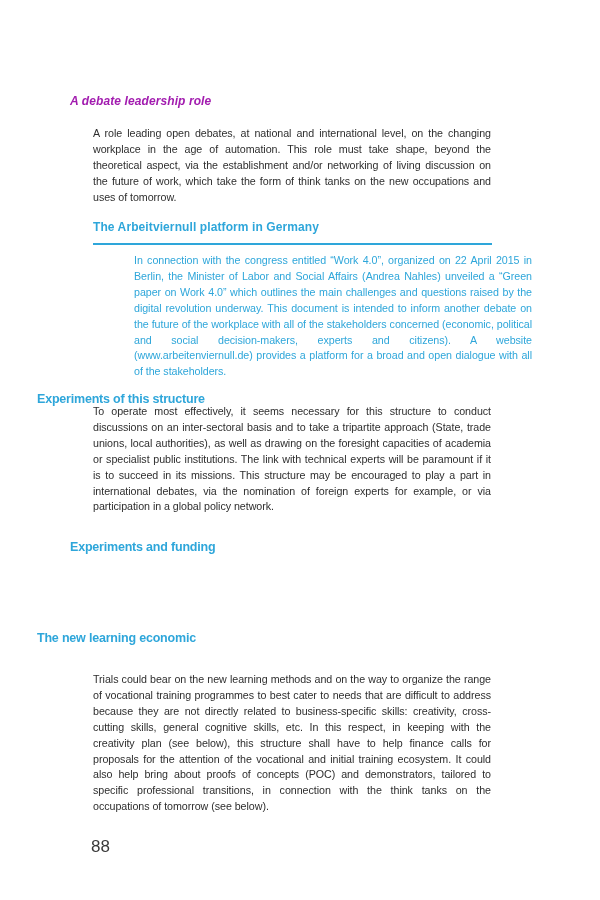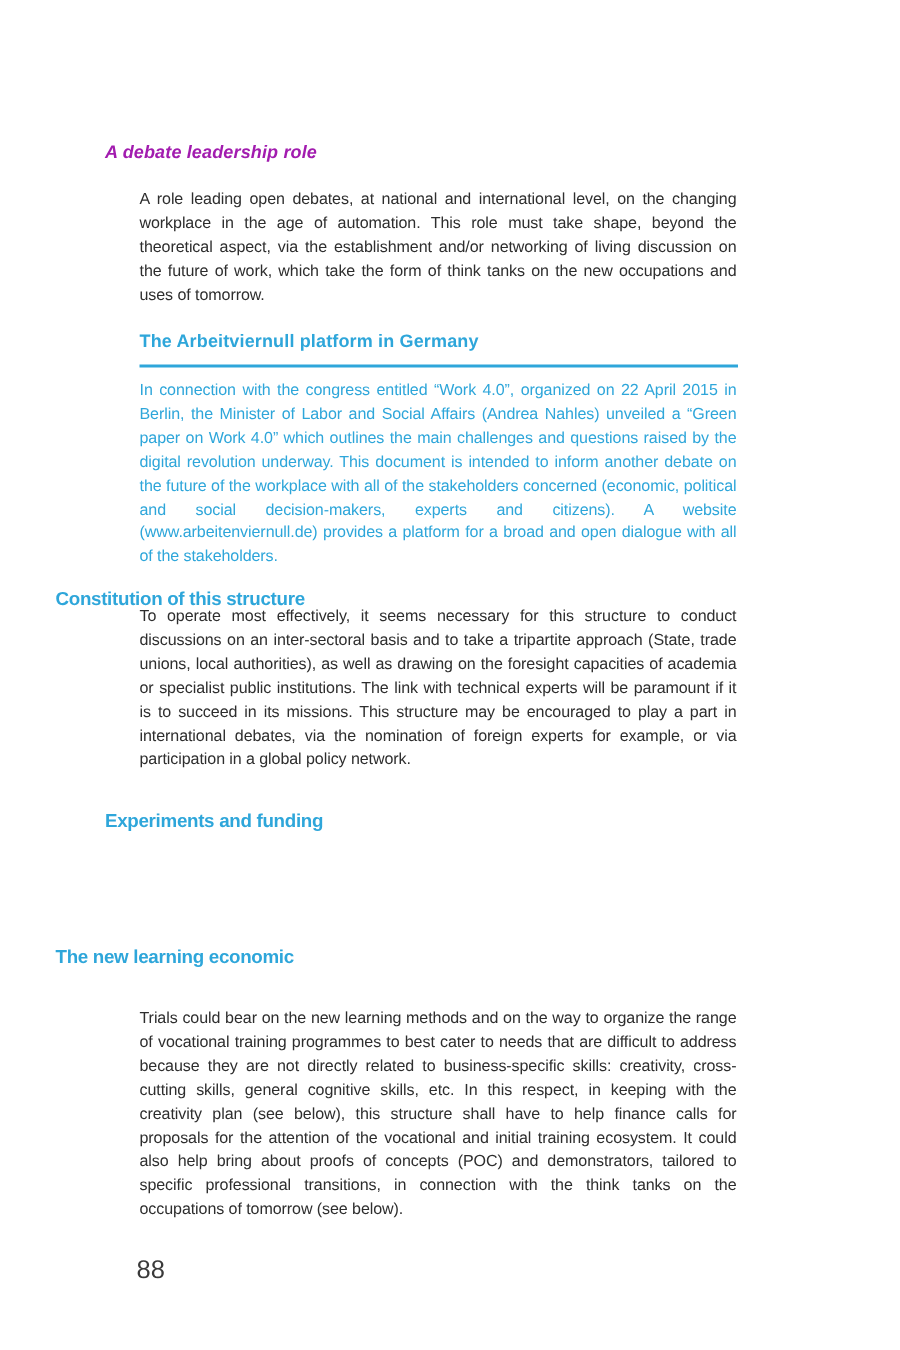--- a/index.html
+++ b/index.html
@@ -50,20 +50,21 @@
   .callout-rule {
     left: 93px;
     top: 243px;
     width: 399px;
     height: 2px;
     background: #2EA6DA;
   }
   .callout-body {
     top: 253px;
     color: #2EA6DA;
+    margin-left: 41px;
   }
 
   .section-heading {
     left: 37px;
     font-size: 12.5px;
     font-weight: bold;
     color: #2EA6DA;
     letter-spacing: -0.2px;
   }
   .sec1-heading { top: 392px; }
@@ -88,21 +89,21 @@
   <div class="abs intro-heading">A debate leadership role</div>
 
   <div class="abs callout-title">The Arbeitviernull platform in Germany</div>
 
   <div class="abs body-text intro-body">A role leading open debates, at national and international level, on the changing workplace in the age of automation. This role must take shape, beyond the theoretical aspect, via the establishment and/or networking of living discussion on the future of work, which take the form of think tanks on the new occupations and uses of tomorrow.</div>
 
   <div class="abs callout-rule"></div>
 
   <div class="abs body-text callout-body">In connection with the congress entitled “Work 4.0”, organized on 22 April 2015 in Berlin, the Minister of Labor and Social Affairs (Andrea Nahles) unveiled a “Green paper on Work 4.0” which outlines the main challenges and questions raised by the digital revolution underway. This document is intended to inform another debate on the future of the workplace with all of the stakeholders concerned (economic, political and social decision-makers, experts and citizens). A website (www.arbeitenviernull.de) provides a platform for a broad and open dialogue with all of the stakeholders.</div>
 
-  <div class="abs section-heading sec1-heading">Constitution of this structure</div>
+  <div class="abs section-heading sec1-heading">Experiments of this structure</div>
 
   <div class="abs body-text sec1-body">To operate most effectively, it seems necessary for this structure to conduct discussions on an inter-sectoral basis and to take a tripartite approach (State, trade unions, local authorities), as well as drawing on the foresight capacities of academia or specialist public institutions. The link with technical experts will be paramount if it is to succeed in its missions. This structure may be encouraged to play a part in international debates, via the nomination of foreign experts for example, or via participation in a global policy network.</div>
 
   <div class="abs section-heading sec2-heading">Experiments and funding</div>
 
 
   <div class="abs section-heading sec3-heading">The new learning economic</div>
 
   <div class="abs body-text sec3-body">Trials could bear on the new learning methods and on the way to organize the range of vocational training programmes to best cater to needs that are difficult to address because they are not directly related to business-specific skills: creativity, cross-cutting skills, general cognitive skills, etc. In this respect, in keeping with the creativity plan (see below), this structure shall have to help finance calls for proposals for the attention of the vocational and initial training ecosystem. It could also help bring about proofs of concepts (POC) and demonstrators, tailored to specific professional transitions, in connection with the think tanks on the occupations of tomorrow (see below).</div>
 

